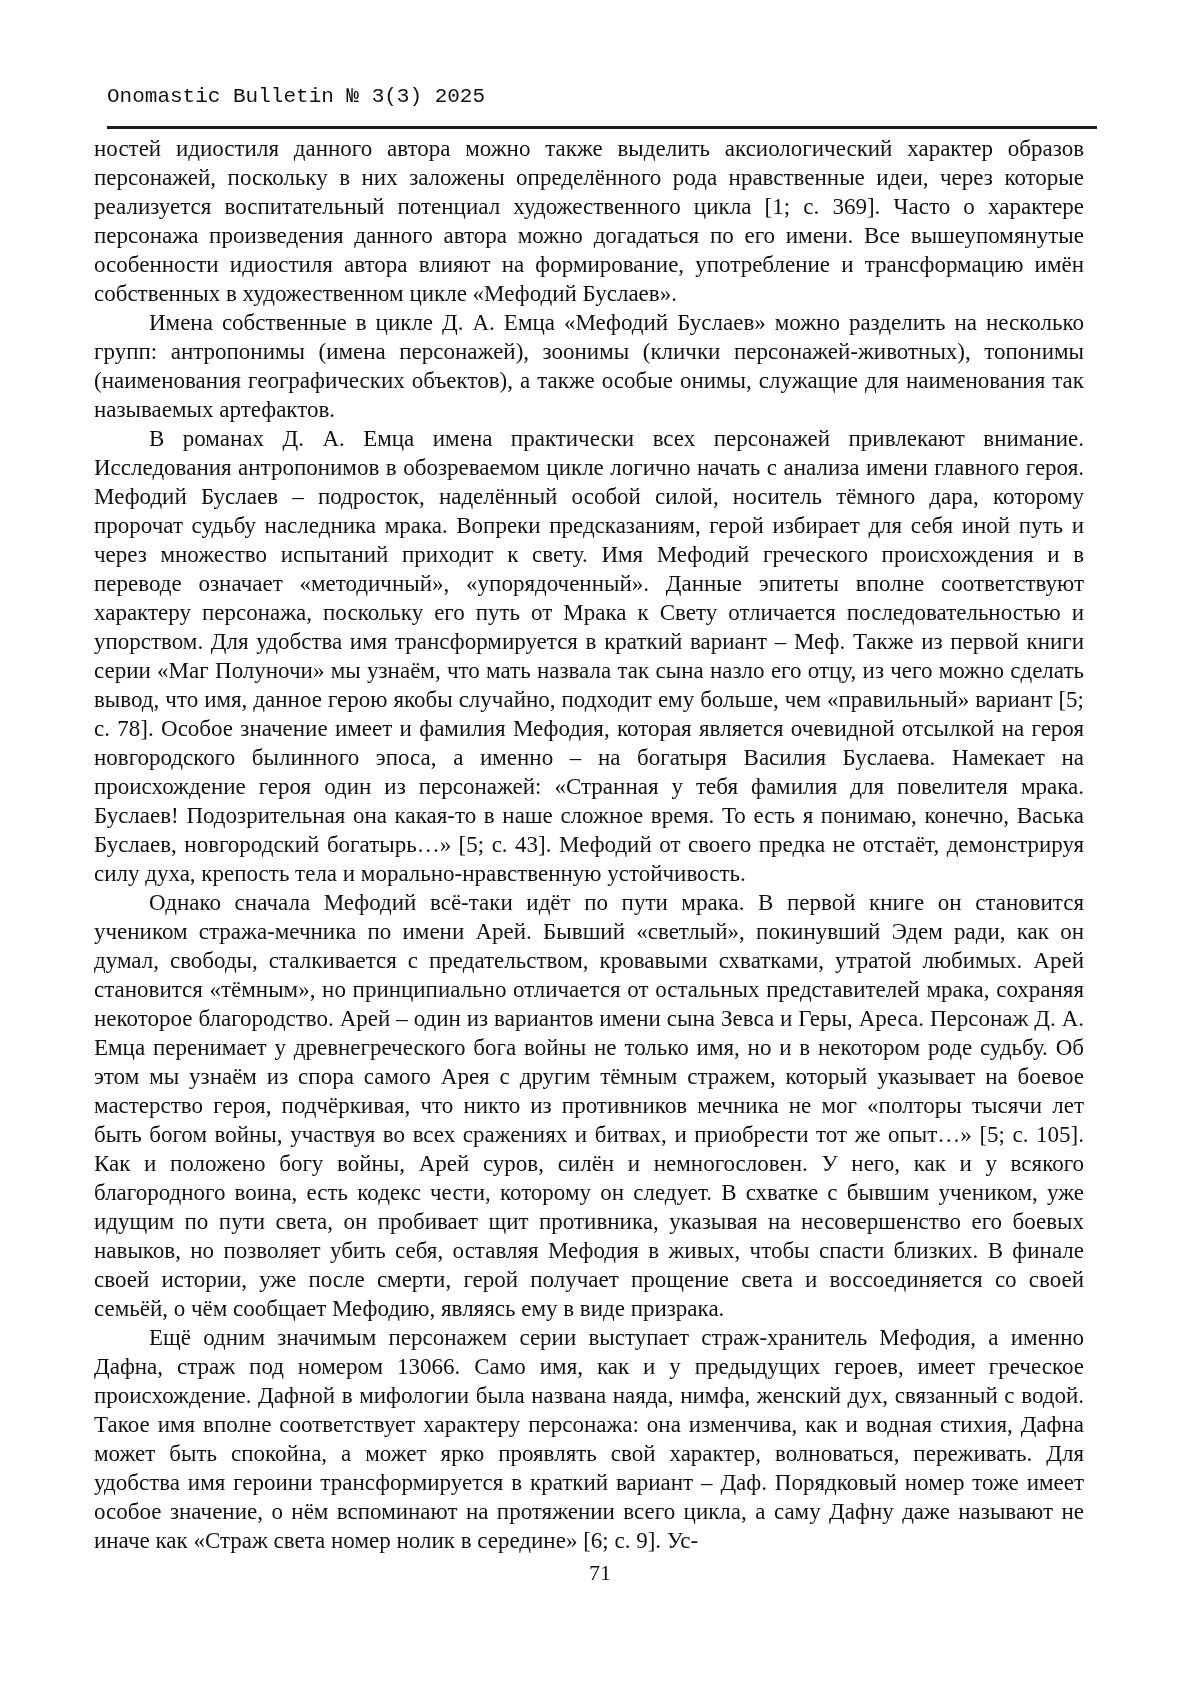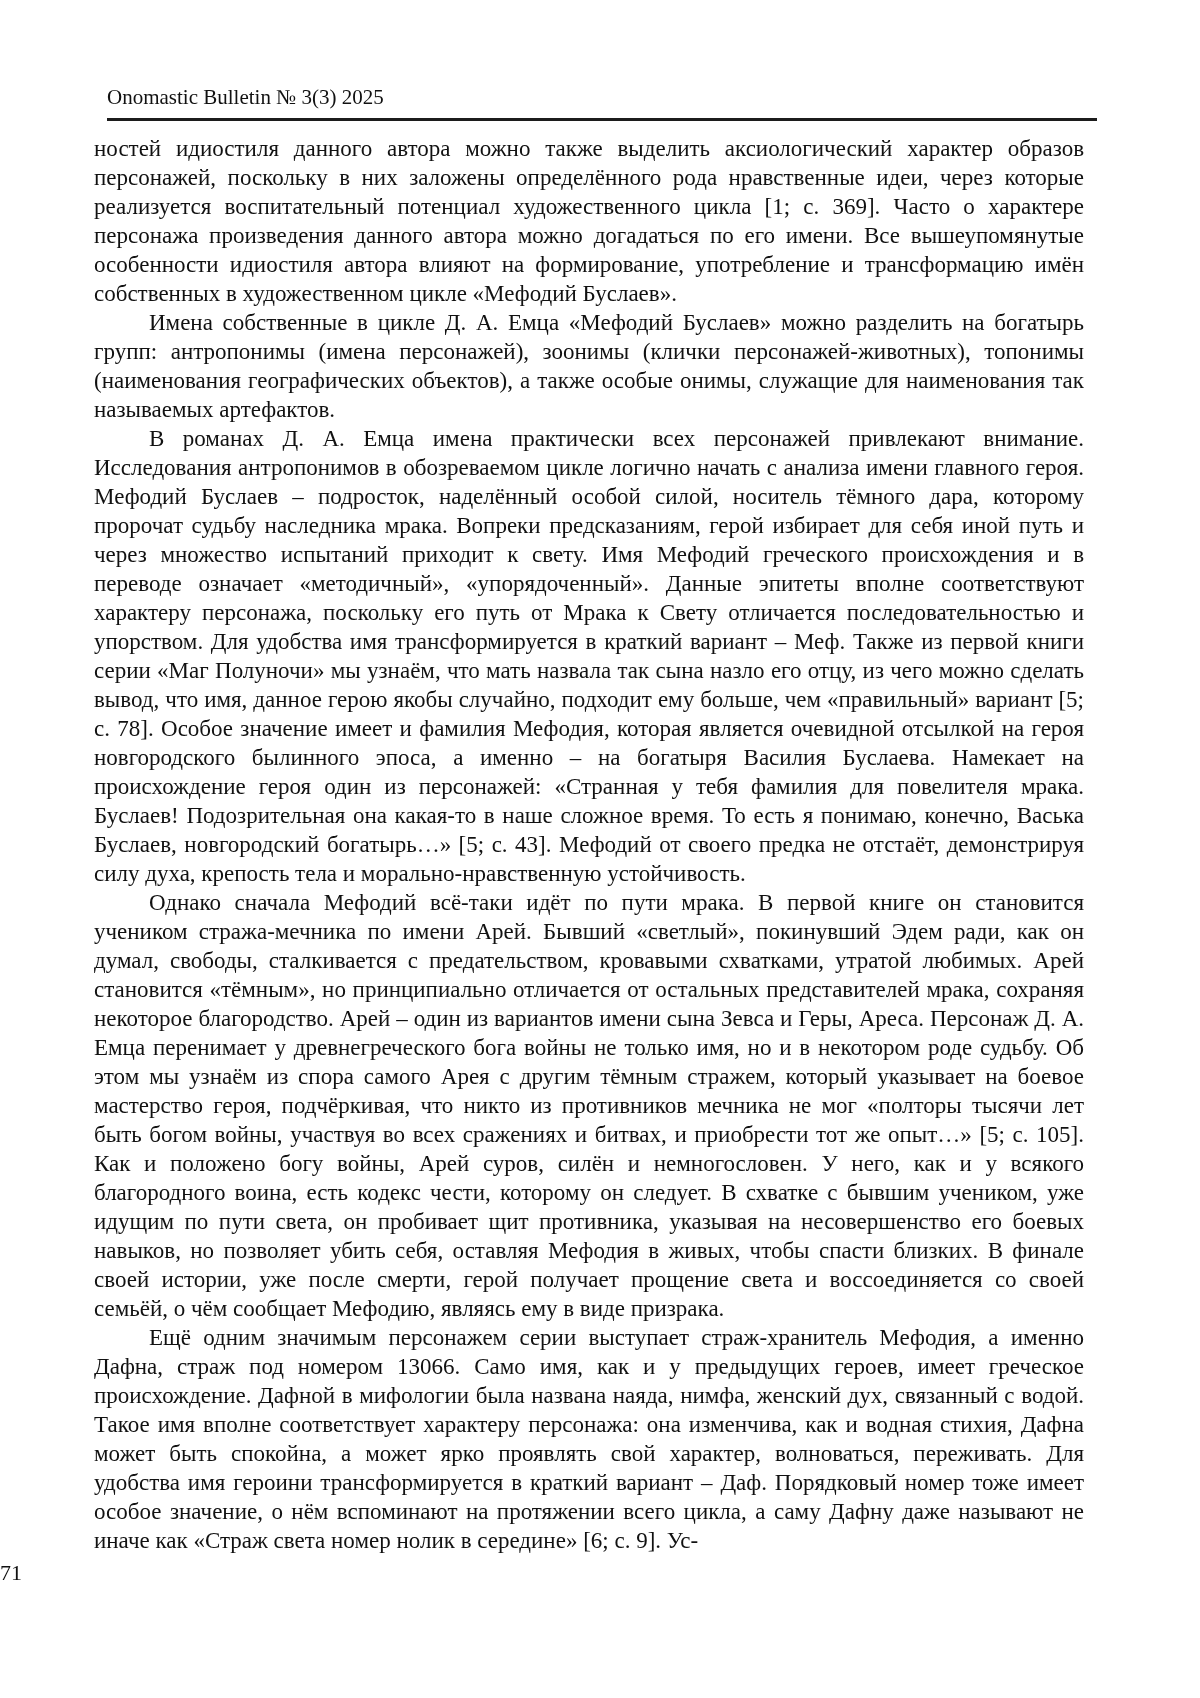--- a/index.html
+++ b/index.html
@@ -18,21 +18,22 @@
     overflow: hidden;
   }
   .running-header {
     position: absolute;
     left: 107px;
     top: 84px;
     width: 990px;
     font-size: 21px;
     line-height: 26px;
     border-bottom: 3px solid #1c1c1c;
-    padding-bottom: 8px;
+    padding-bottom: 16px;
+    font-family: Liberation Mono, monospace;
   }
   .article-body {
     position: absolute;
     left: 94px;
     top: 134px;
     width: 990px;
     font-size: 23px;
     line-height: 29px;
     text-align: justify;
   }
@@ -41,36 +42,36 @@
     padding: 0;
   }
   .article-body p.para.indent {
     text-indent: 55px;
   }
   .page-footer {
     position: absolute;
     left: 0;
     top: 1560px;
     width: 100%;
-    text-align: left;
+    text-align: center;
     font-size: 22px;
   }
 </style>
 </head>
 <body>
 
 <div class="page">
 
   <div class="running-header">
     <span>Onomastic Bulletin № 3(3) 2025</span>
   </div>
 
   <div class="article-body">
       <p class="para">ностей идиостиля данного автора можно также выделить аксиологический характер образов персонажей, поскольку в них заложены определённого рода нравственные идеи, через которые реализуется воспитательный потенциал художественного цикла [1; с. 369]. Часто о характере персонажа произведения данного автора можно догадаться по его имени. Все вышеупомянутые особенности идиостиля автора влияют на формирование, употребление и трансформацию имён собственных в художественном цикле «Мефодий Буслаев».</p>
-      <p class="para indent">Имена собственные в цикле Д. А. Емца «Мефодий Буслаев» можно разделить на богатырь групп: антропонимы (имена персонажей), зоонимы (клички персонажей-животных), топонимы (наименования географических объектов), а также особые онимы, служащие для наименования так называемых артефактов.</p>
+      <p class="para indent">Имена собственные в цикле Д. А. Емца «Мефодий Буслаев» можно разделить на несколько групп: антропонимы (имена персонажей), зоонимы (клички персонажей-животных), топонимы (наименования географических объектов), а также особые онимы, служащие для наименования так называемых артефактов.</p>
       <p class="para indent">В романах Д. А. Емца имена практически всех персонажей привлекают внимание. Исследования антропонимов в обозреваемом цикле логично начать с анализа имени главного героя. Мефодий Буслаев – подросток, наделённый особой силой, носитель тёмного дара, которому пророчат судьбу наследника мрака. Вопреки предсказаниям, герой избирает для себя иной путь и через множество испытаний приходит к свету. Имя Мефодий греческого происхождения и в переводе означает «методичный», «упорядоченный». Данные эпитеты вполне соответствуют характеру персонажа, поскольку его путь от Мрака к Свету отличается последовательностью и упорством. Для удобства имя трансформируется в краткий вариант – Меф. Также из первой книги серии «Маг Полуночи» мы узнаём, что мать назвала так сына назло его отцу, из чего можно сделать вывод, что имя, данное герою якобы случайно, подходит ему больше, чем «правильный» вариант [5; с. 78]. Особое значение имеет и фамилия Мефодия, которая является очевидной отсылкой на героя новгородского былинного эпоса, а именно – на богатыря Василия Буслаева. Намекает на происхождение героя один из персонажей: «Странная у тебя фамилия для повелителя мрака. Буслаев! Подозрительная она какая-то в наше сложное время. То есть я понимаю, конечно, Васька Буслаев, новгородский богатырь…» [5; с. 43]. Мефодий от своего предка не отстаёт, демонстрируя силу духа, крепость тела и морально-нравственную устойчивость.</p>
       <p class="para indent">Однако сначала Мефодий всё-таки идёт по пути мрака. В первой книге он становится учеником стража-мечника по имени Арей. Бывший «светлый», покинувший Эдем ради, как он думал, свободы, сталкивается с предательством, кровавыми схватками, утратой любимых. Арей становится «тёмным», но принципиально отличается от остальных представителей мрака, сохраняя некоторое благородство. Арей – один из вариантов имени сына Зевса и Геры, Ареса. Персонаж Д. А. Емца перенимает у древнегреческого бога войны не только имя, но и в некотором роде судьбу. Об этом мы узнаём из спора самого Арея с другим тёмным стражем, который указывает на боевое мастерство героя, подчёркивая, что никто из противников мечника не мог «полторы тысячи лет быть богом войны, участвуя во всех сражениях и битвах, и приобрести тот же опыт…» [5; с. 105]. Как и положено богу войны, Арей суров, силён и немногословен. У него, как и у всякого благородного воина, есть кодекс чести, которому он следует. В схватке с бывшим учеником, уже идущим по пути света, он пробивает щит противника, указывая на несовершенство его боевых навыков, но позволяет убить себя, оставляя Мефодия в живых, чтобы спасти близких. В финале своей истории, уже после смерти, герой получает прощение света и воссоединяется со своей семьёй, о чём сообщает Мефодию, являясь ему в виде призрака.</p>
       <p class="para indent">Ещё одним значимым персонажем серии выступает страж-хранитель Мефодия, а именно Дафна, страж под номером 13066. Само имя, как и у предыдущих героев, имеет греческое происхождение. Дафной в мифологии была названа наяда, нимфа, женский дух, связанный с водой. Такое имя вполне соответствует характеру персонажа: она изменчива, как и водная стихия, Дафна может быть спокойна, а может ярко проявлять свой характер, волноваться, переживать. Для удобства имя героини трансформируется в краткий вариант – Даф. Порядковый номер тоже имеет особое значение, о нём вспоминают на протяжении всего цикла, а саму Дафну даже называют не иначе как «Страж света номер нолик в середине» [6; с. 9]. Ус-</p>
     </div>
 
   <div class="page-footer">
     <span>71</span>
   </div>
 
 </div>

